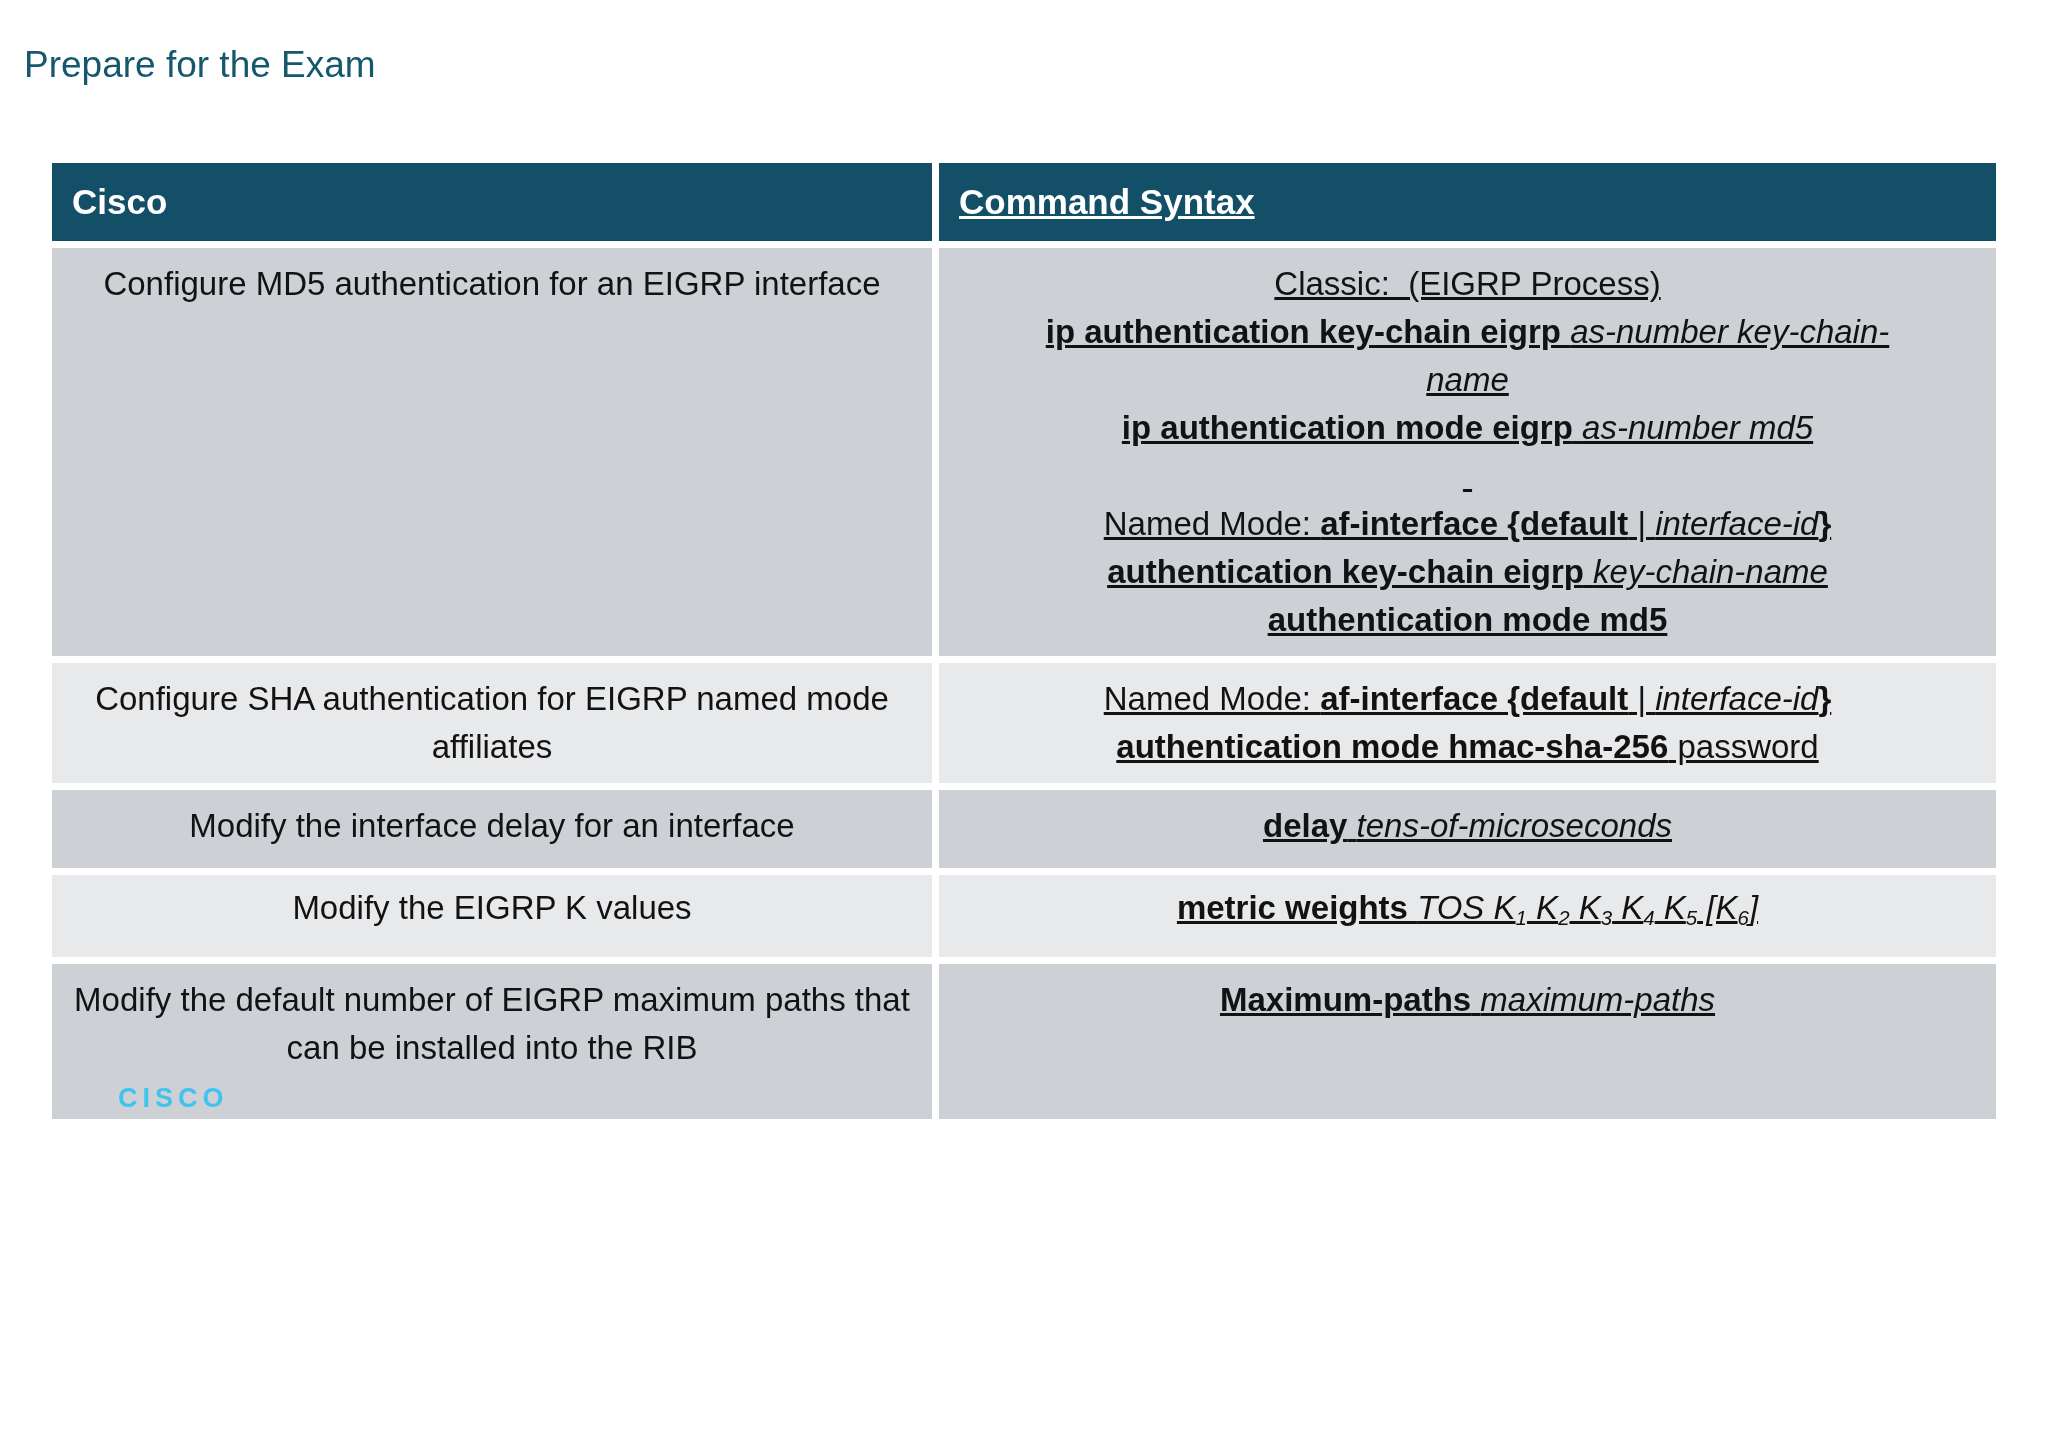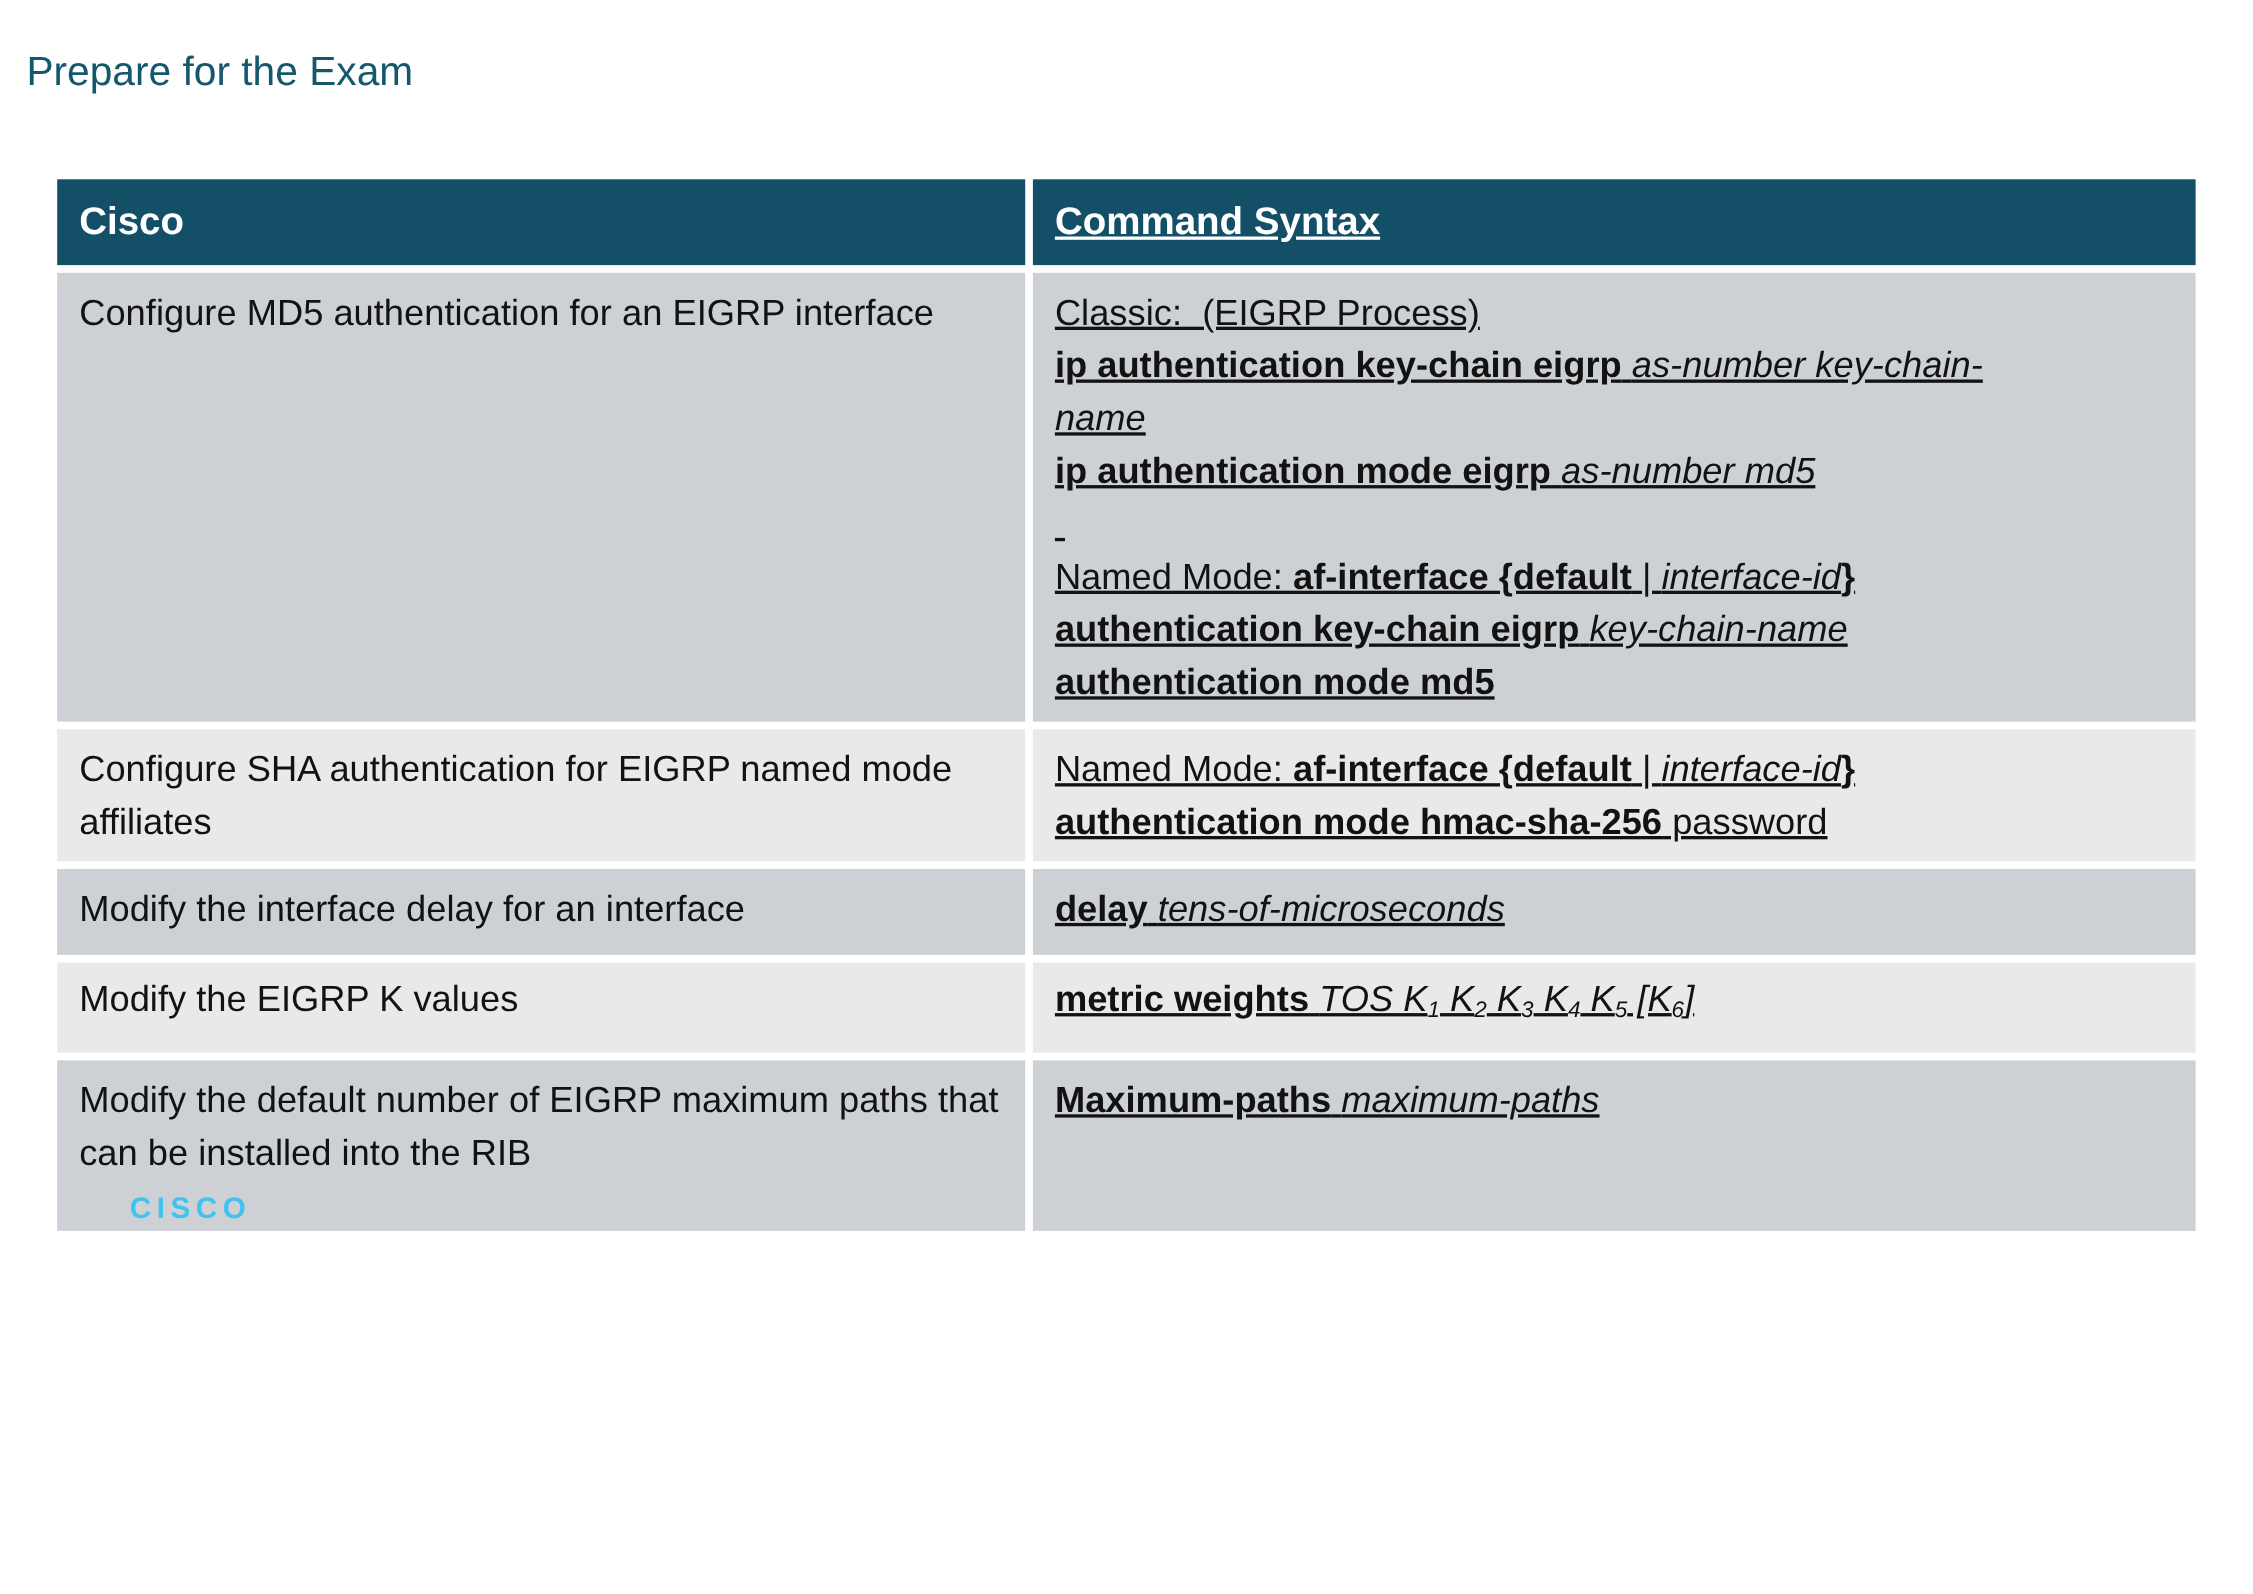--- a/index.html
+++ b/index.html
@@ -40,20 +40,21 @@
   .cell-task{width:880px;flex:none;}
   .cell-syntax{flex:1;text-decoration:underline;}
   .t-head .cell{
     background:var(--header-bg);color:#ffffff;
     font-weight:bold;font-size:35px;
     height:78px;display:flex;align-items:center;
   }
   .t-body .cell{
     font-size:33px;line-height:48px;
     white-space:pre-wrap;
+    text-align:center;
   }
   .row-a .cell{background:var(--row-dark);}
   .row-b .cell{background:var(--row-light);}
   .r1 .cell{min-height:400px;}
   .r2 .cell{min-height:100px;}
   .r3 .cell{min-height:78px;}
   .r4 .cell{min-height:82px;padding-top:9px;}
   .r5 .cell{min-height:155px;}
 
   .tline{min-height:48px;}

